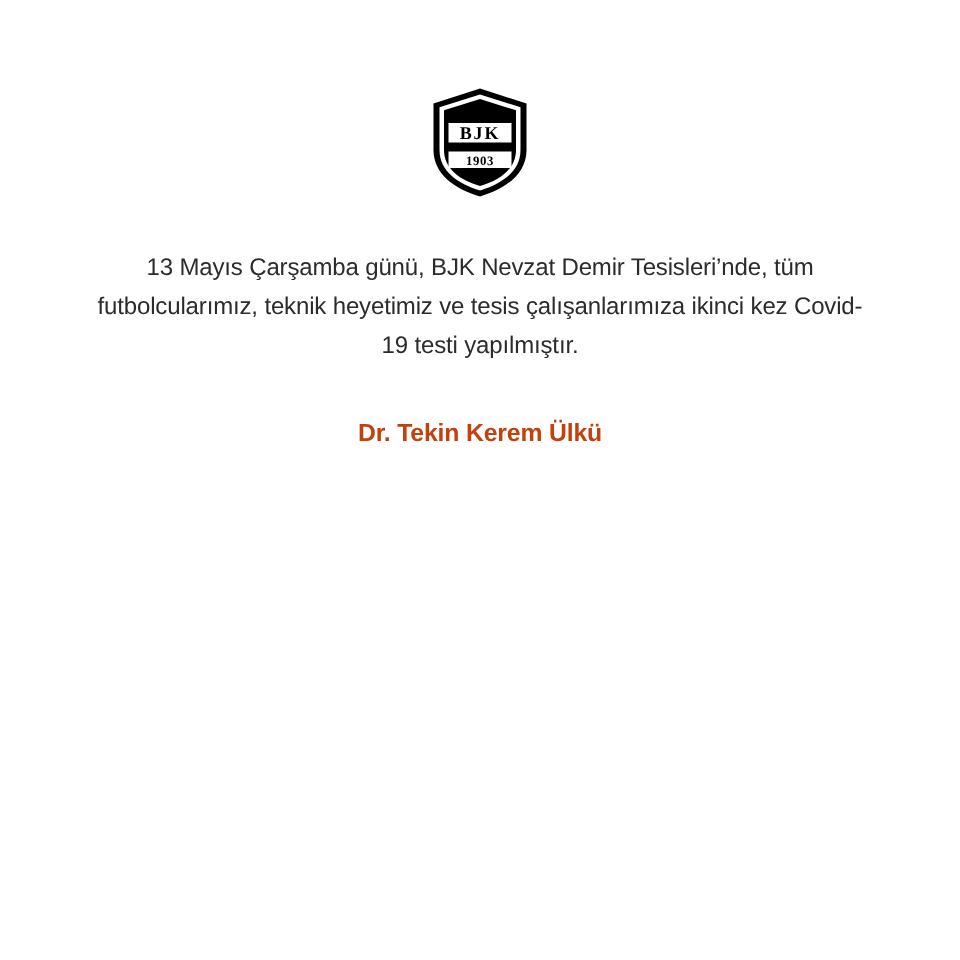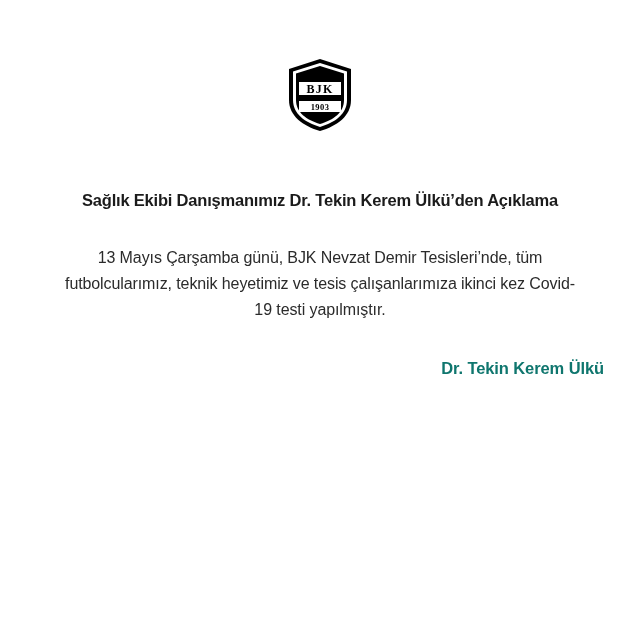--- a/index.html
+++ b/index.html
@@ -58,22 +58,21 @@
     letter-spacing: -0.1px;
   }
   .para-1 { margin-top: 34px; padding: 0 28px; }
   .para-2 { margin-top: 30px; padding: 0 42px; }
   .para-3 { margin-top: 30px; padding: 0 4px; }
   .signature {
     font-size: 16.5px;
     font-weight: bold;
     margin-top: 36px;
     letter-spacing: -0.1px;
-    color: #0f766e;
-    text-align: right;
+    color: #c2410c;
   }
 </style>
 </head>
 <body>
 
 <div class="page">
 
   <div class="logo-wrap">
     <div class="logo">
       <svg width="66" height="74" viewBox="0 0 66 74" xmlns="http://www.w3.org/2000/svg" aria-hidden="true">
@@ -82,18 +81,17 @@
         <path d="M33 8 L57 15.5 L57 42 C57 54.5 46.5 62 33 66 C19.5 62 9 54.5 9 42 L9 15.5 Z" fill="#000000"></path>
         <rect x="12" y="24" width="42" height="13" fill="#ffffff"></rect>
         <rect x="12" y="43" width="42" height="11" fill="#ffffff"></rect>
         <text x="33" y="34.5" text-anchor="middle" font-family="'Liberation Serif', serif" font-size="12" font-weight="bold" fill="#000000" letter-spacing="1.2">BJK</text>
         <text x="33" y="51.8" text-anchor="middle" font-family="'Liberation Serif', serif" font-size="8.5" font-weight="bold" fill="#000000" letter-spacing="0.4">1903</text>
       </svg>
     </div>
   </div>
 
   <div class="content">
-    <h1 class="headline">Sağlık Ekibi Danışmanımız Dr. Tekin Kerem Ülkü’den Açıklama</h1>
     <p class="para para-1">13 Mayıs Çarşamba günü, BJK Nevzat Demir Tesisleri’nde, tüm futbolcularımız, teknik heyetimiz ve tesis çalışanlarımıza ikinci kez Covid-19 testi yapılmıştır.</p>
     <div class="signature">Dr. Tekin Kerem Ülkü</div>
   </div>
 
 </div>
 
 </body></html>

